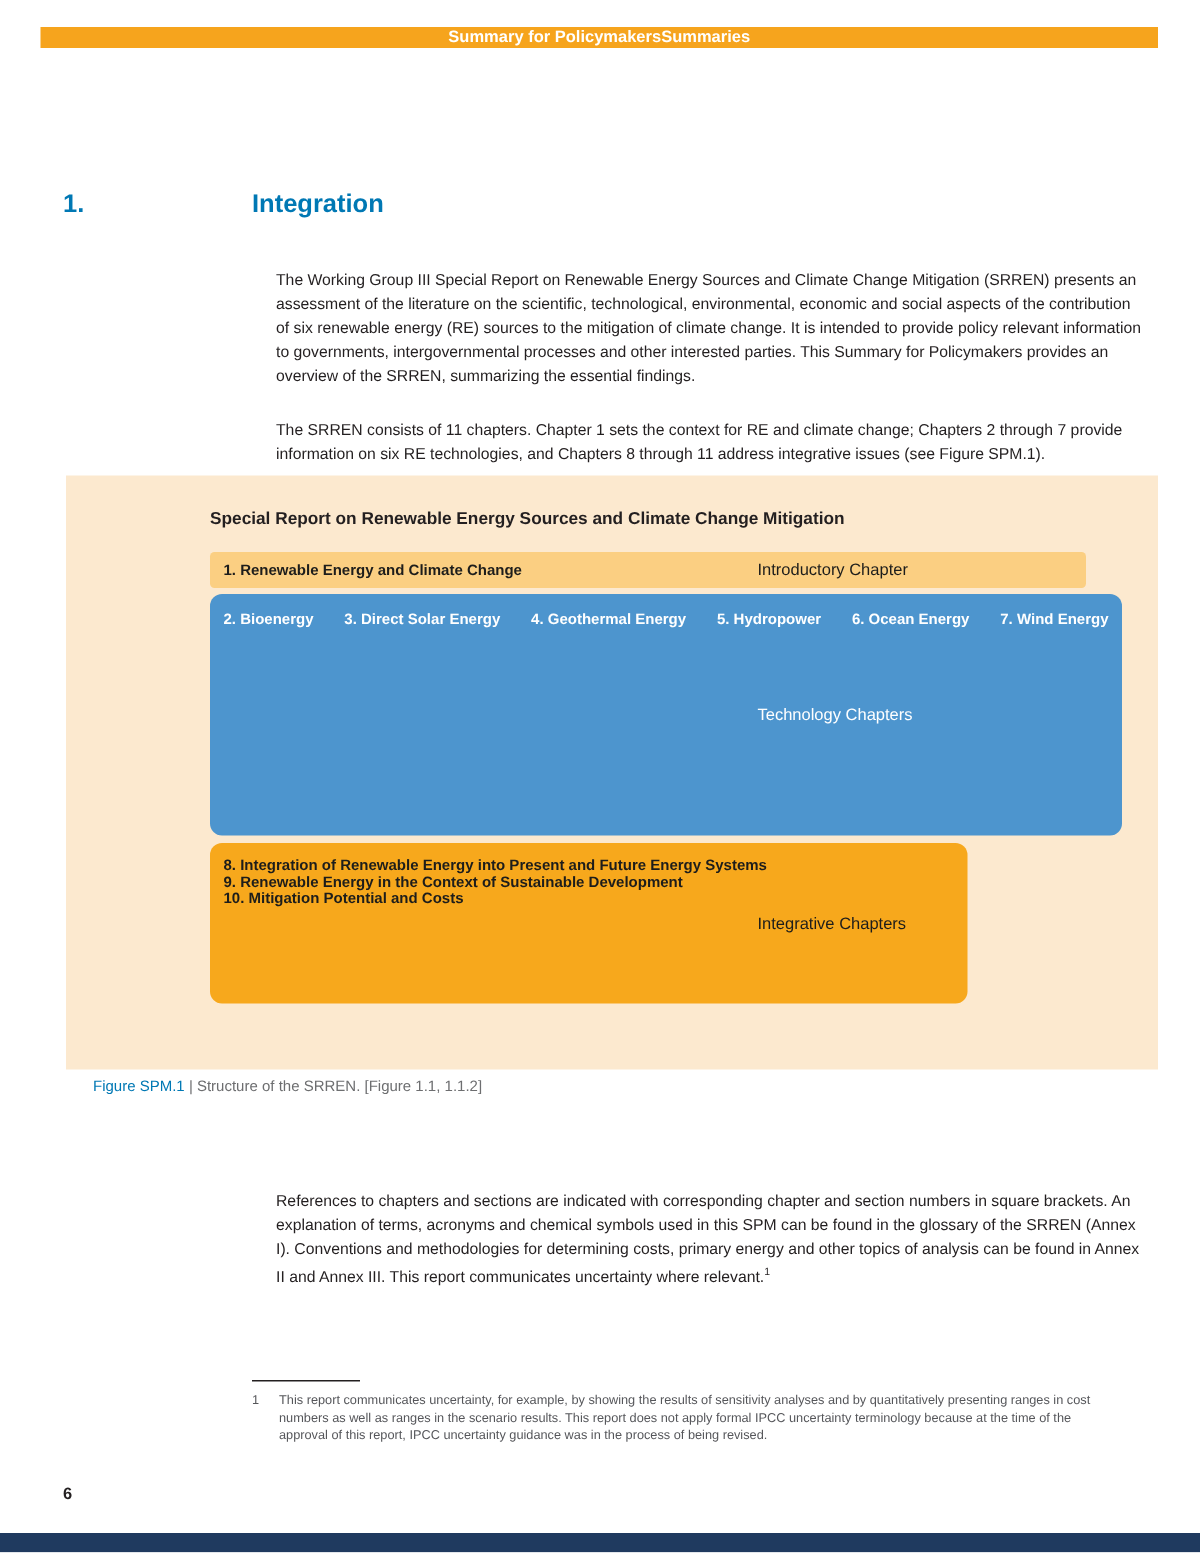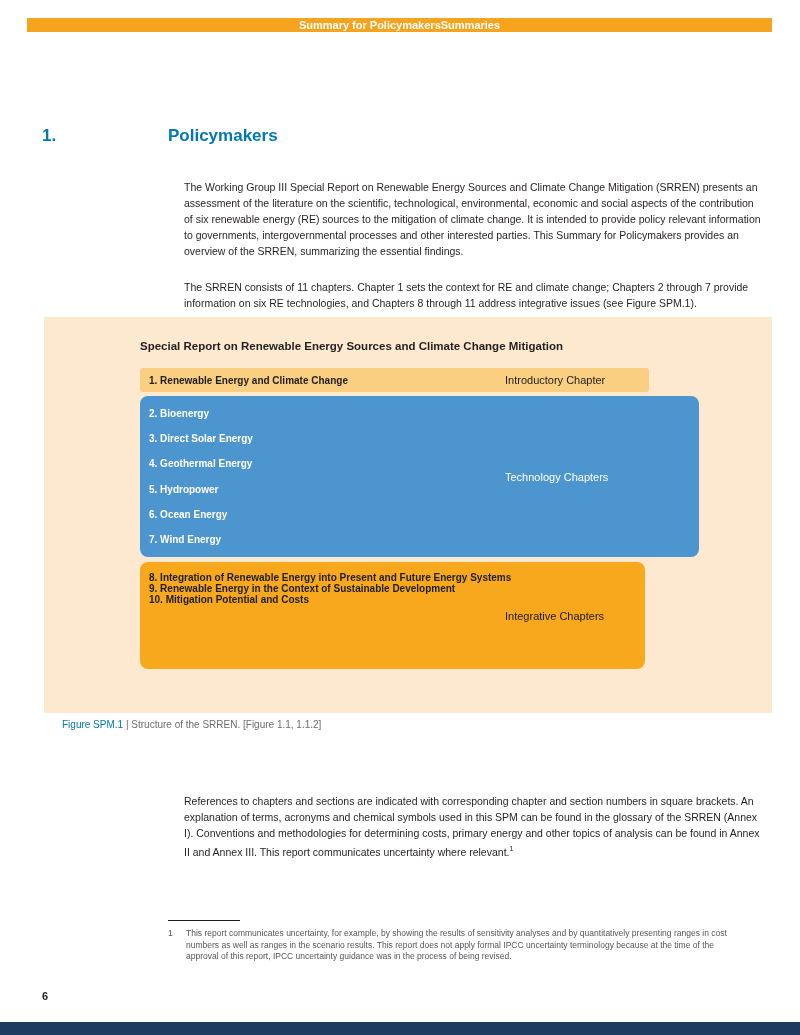--- a/index.html
+++ b/index.html
@@ -46,28 +46,28 @@
 
   .figure-box{
     position:absolute;left:44px;top:317px;width:728px;height:396px;
     background:var(--figure-bg);
   }
   .figure-title{
     position:absolute;left:96px;top:23px;
     color:var(--body-text);font-size:11.5px;font-weight:bold;
   }
   .intro-row{
-    position:absolute;left:96px;top:51px;width:509px;height:24px;
+    position:absolute;left:96px;top:51px;width:584px;height:24px;
     background:var(--intro-row);border-radius:3px;
     display:flex;align-items:center;padding:0 9px;box-sizing:border-box;
   }
   .blue-box{
-    position:absolute;left:96px;top:79px;width:559px;height:161px;
+    position:absolute;left:96px;top:79px;width:608px;height:161px;
     background:var(--blue-box);border-radius:8px;
-    display:flex;flex-direction:column;justify-content:space-between;
+    display:flex;flex-direction:row;justify-content:space-between;
     padding:12px 9px;box-sizing:border-box;
   }
   .orange-box{
     position:absolute;left:96px;top:245px;width:505px;height:107px;
     background:var(--orange-box);border-radius:8px;
     display:flex;flex-direction:column;
     padding:10px 9px;box-sizing:border-box;
   }
   .chapter-text{font-size:10px;font-weight:bold;white-space:nowrap;}
   .dark{color:#1D1D1B;}
@@ -110,21 +110,21 @@
 <body>
 
 <div class="page">
 
   <header class="header-bar">
     <span>Summary for Policymakers</span>
     <span>Summaries</span>
   </header>
 
   <div class="section-number">1.</div>
-  <h1 class="section-title">Policymakers</h1>
+  <h1 class="section-title">Integration</h1>
 
   <p class="body-para para1">The Working Group III Special Report on Renewable Energy Sources and Climate Change Mitigation (SRREN) presents an assessment of the literature on the scientific, technological, environmental, economic and social aspects of the contribution of six renewable energy (RE) sources to the mitigation of climate change. It is intended to provide policy relevant information to governments, intergovernmental processes and other interested parties. This Summary for Policymakers provides an overview of the SRREN, summarizing the essential findings.</p>
   <p class="body-para para2">The SRREN consists of 11 chapters. Chapter 1 sets the context for RE and climate change; Chapters 2 through 7 provide information on six RE technologies, and Chapters 8 through 11 address integrative issues (see Figure SPM.1).</p>
 
   <section class="figure-box">
     <div class="figure-title">Special Report on Renewable Energy Sources and Climate Change Mitigation</div>
 
     <div class="intro-row">
       <span class="chapter-text dark">1. Renewable Energy and Climate Change</span>
       <span class="box-label dark">Introductory Chapter</span>

